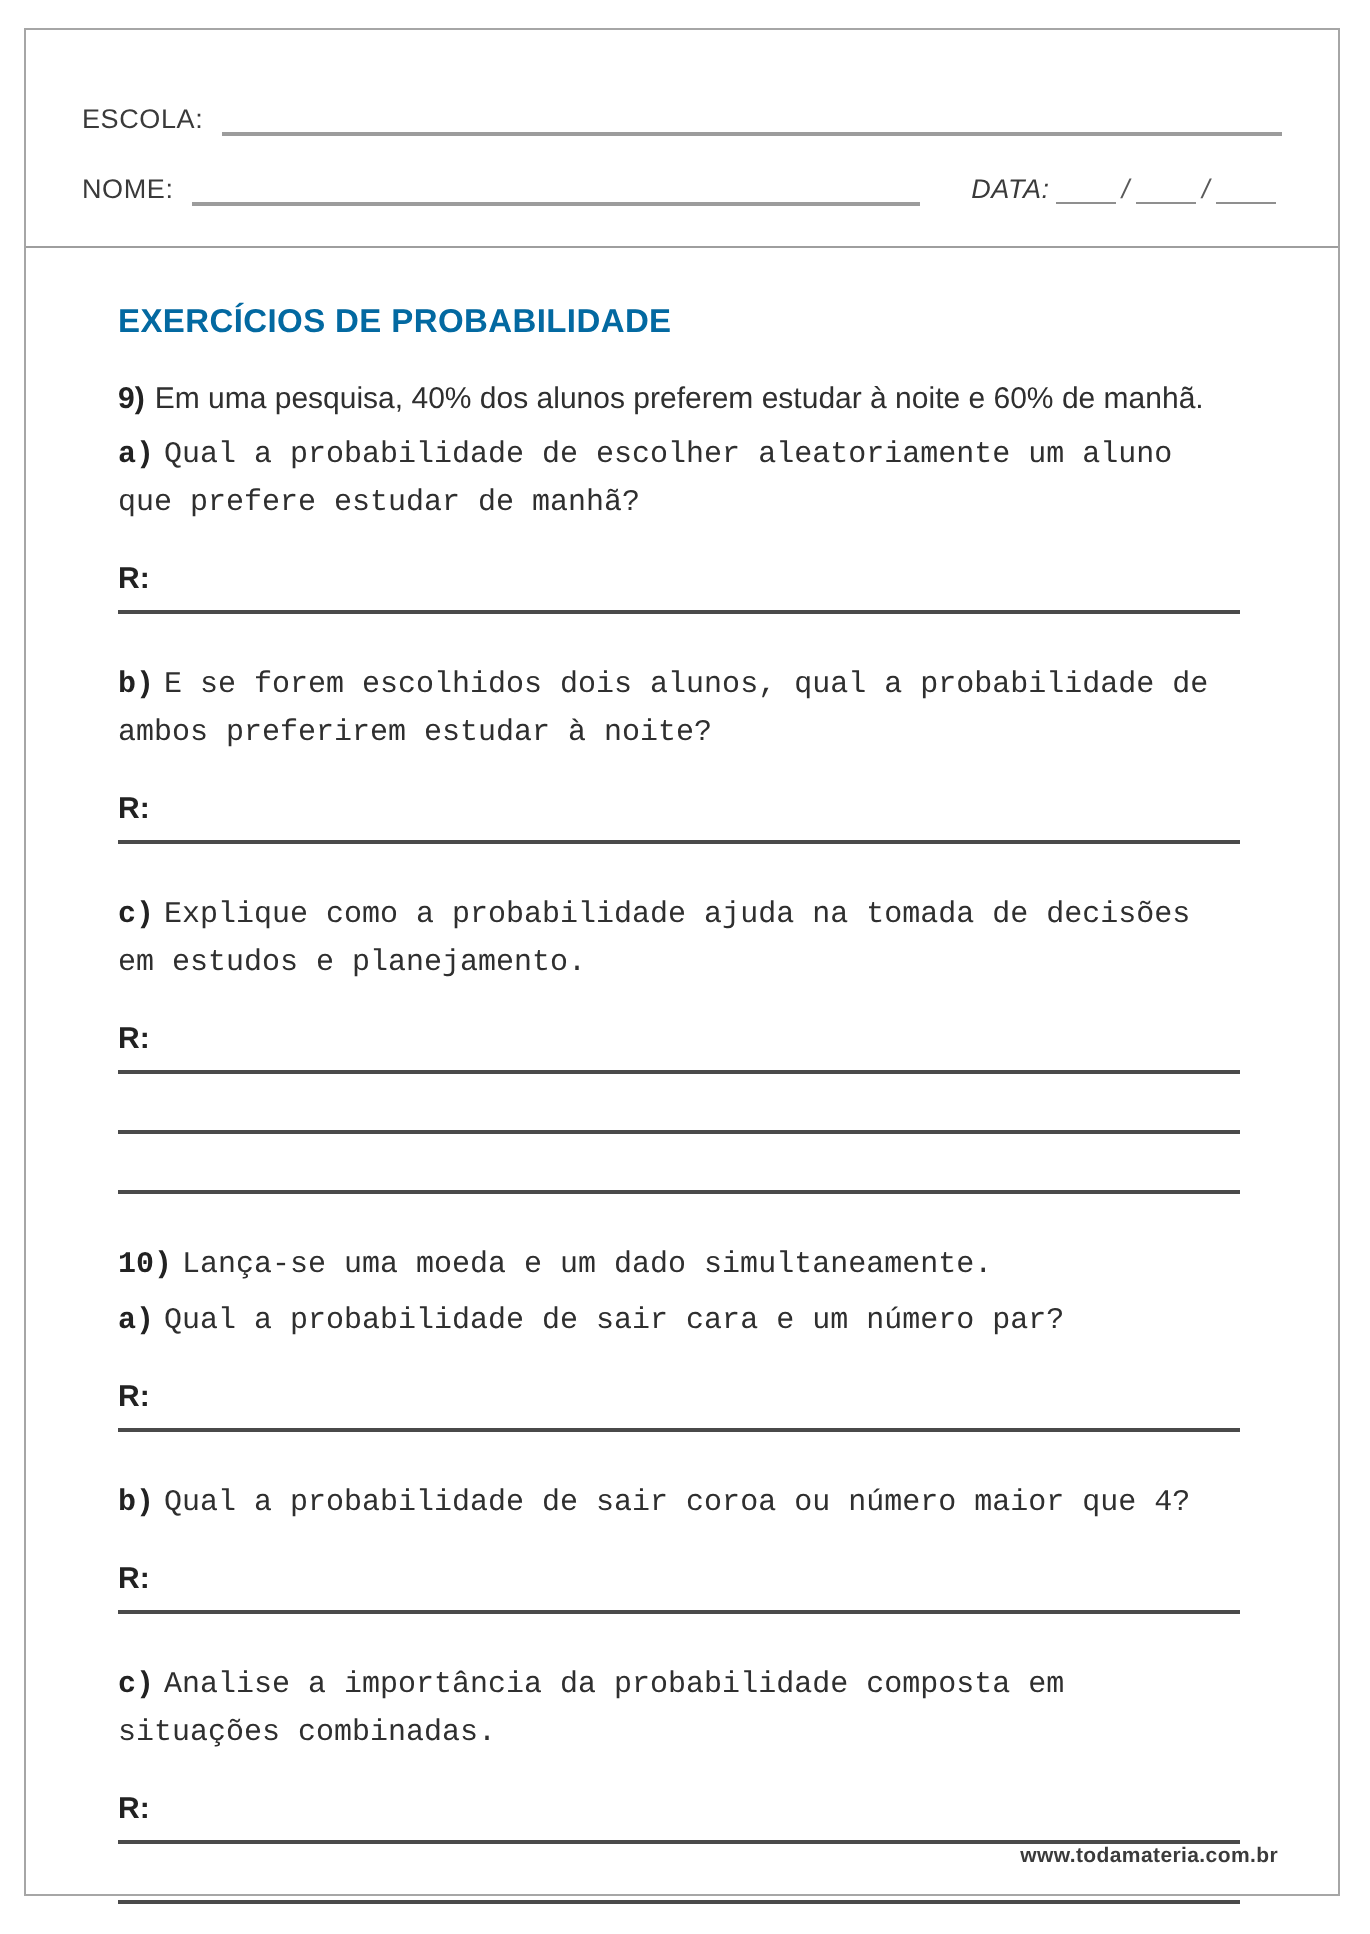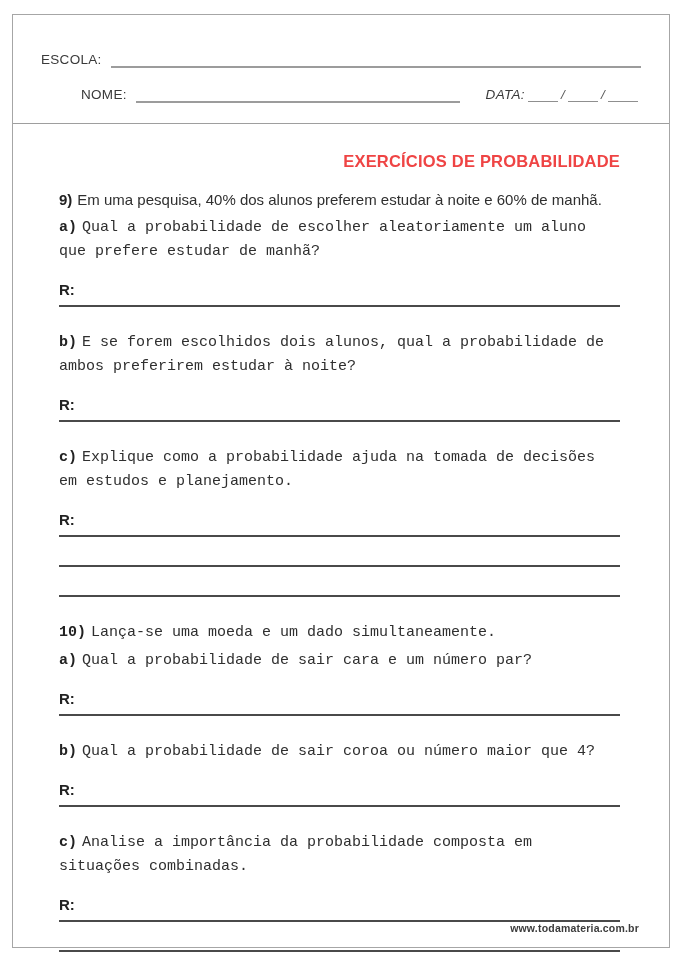--- a/index.html
+++ b/index.html
@@ -40,21 +40,21 @@
     line-height: 1.2;
   }
   .field-row {
     display: flex;
     align-items: flex-end;
     margin-top: 17px;
     font-size: 13.5px;
     letter-spacing: 0.3px;
     color: #3a3a3a;
   }
-  .field-row.second { margin-top: 19px; margin-left: 40px; }
+  .field-row.second { margin-top: 19px; }
   .field-label { white-space: nowrap; padding-bottom: 1px; }
   .field-line {
     flex: 1;
     border-bottom: 2px solid #9c9c9c;
     height: 14px;
     margin-left: 9px;
   }
   .date-group {
     display: flex;
     align-items: flex-start;
@@ -76,25 +76,25 @@
     height: 0;
   }
   
   .content {
     padding: 0 49px 0 46px;
     font-size: 15px;
     line-height: 24px;
   }
   .title {
     margin: 25px 0 0 0;
-    text-align: right;
+    text-align: left;
     font-weight: bold;
     font-size: 16.5px;
     letter-spacing: 0.2px;
-    color: #ef4444;
+    color: #0369a1;
   }
   .stem  { margin: 15px 0 0 0; }
   .part  { margin: 4px 0 0 0; font-family: Liberation Mono, monospace; }
   .part.gap { margin-top: 24px; }
   .lead  { font-weight: bold; margin-right: 5px; color: #222222; }
   .answer { margin-top: 14px; }
   .ans-first {
     border-bottom: 2px solid #4a4a4a;
     padding-bottom: 3px;
   }

